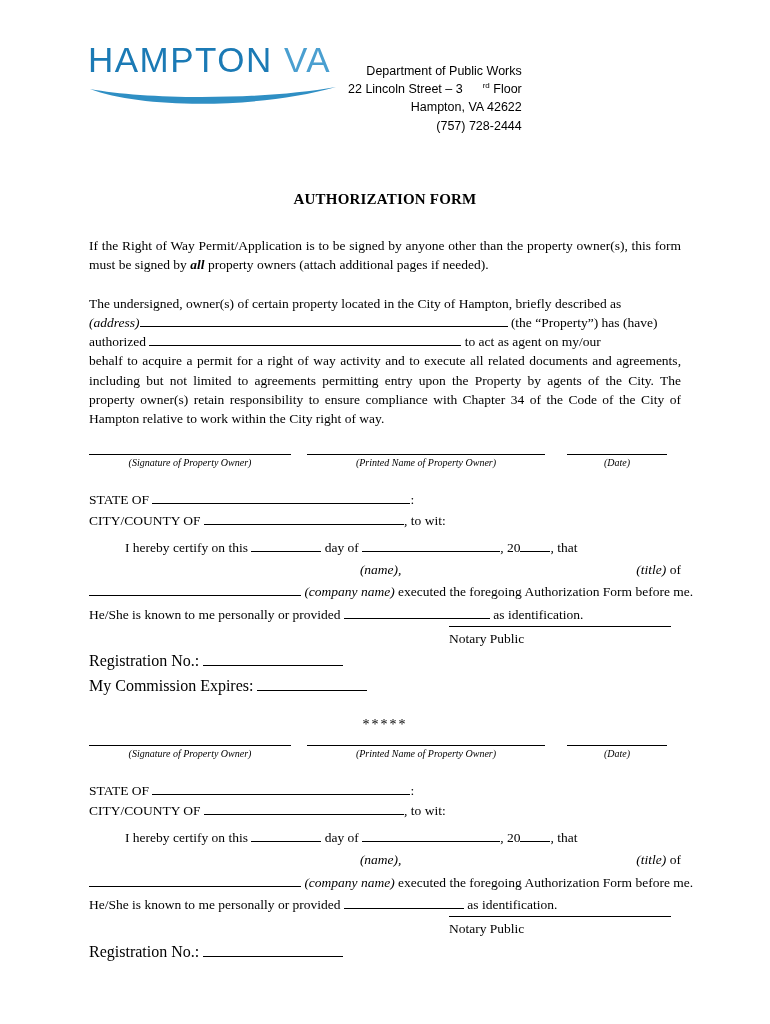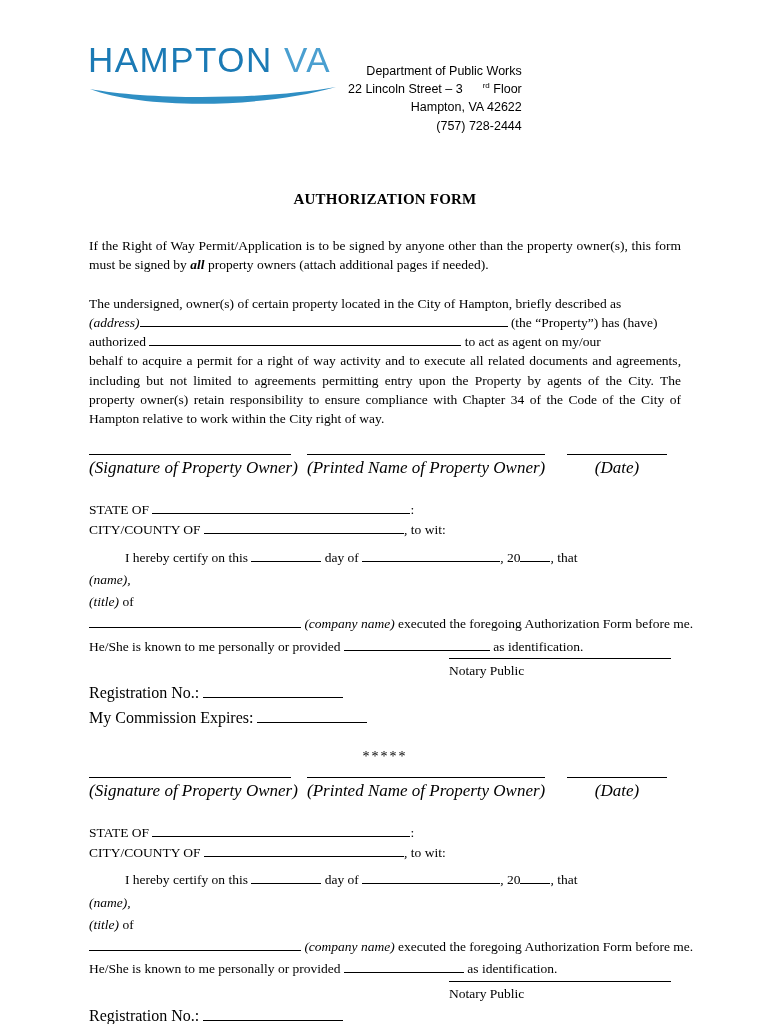--- a/index.html
+++ b/index.html
@@ -97,21 +97,21 @@
     display: flex;
     align-items: flex-end;
   }
   .sig-line-wrap { text-align: center; }
   .sig-line {
     border-top: 1px solid #000;
     height: 0;
   }
   .sig-cap {
     font-style: italic;
-    font-size: 17px;
+    font-size: 10px;
     margin-top: 1px;
     white-space: nowrap;
   }
   .sig-sign { width: 202px; }
   .sig-print { width: 238px; margin-left: 16px; }
   .sig-date  { width: 100px; margin-left: 22px; }
   
   .notary {
     margin-top: 20px;
     font-size: 13.5px;
@@ -120,21 +120,20 @@
   .notary .line-row { white-space: nowrap; }
   .cert {
     margin-top: 6px;
     text-align: justify;
     line-height: 1.65;
   }
   .cert-indent { display: inline-block; width: 36px; }
   .spread {
     display: flex;
     justify-content: space-between;
-    flex-direction: column;
   }
   .notary-sig {
     margin-left: 360px;
     width: 222px;
   }
   .notary-sig .sig-line { border-top: 1px solid #000; }
   .notary-sig .np-label {
     font-size: 13.5px;
     margin-top: 2px;
   }

